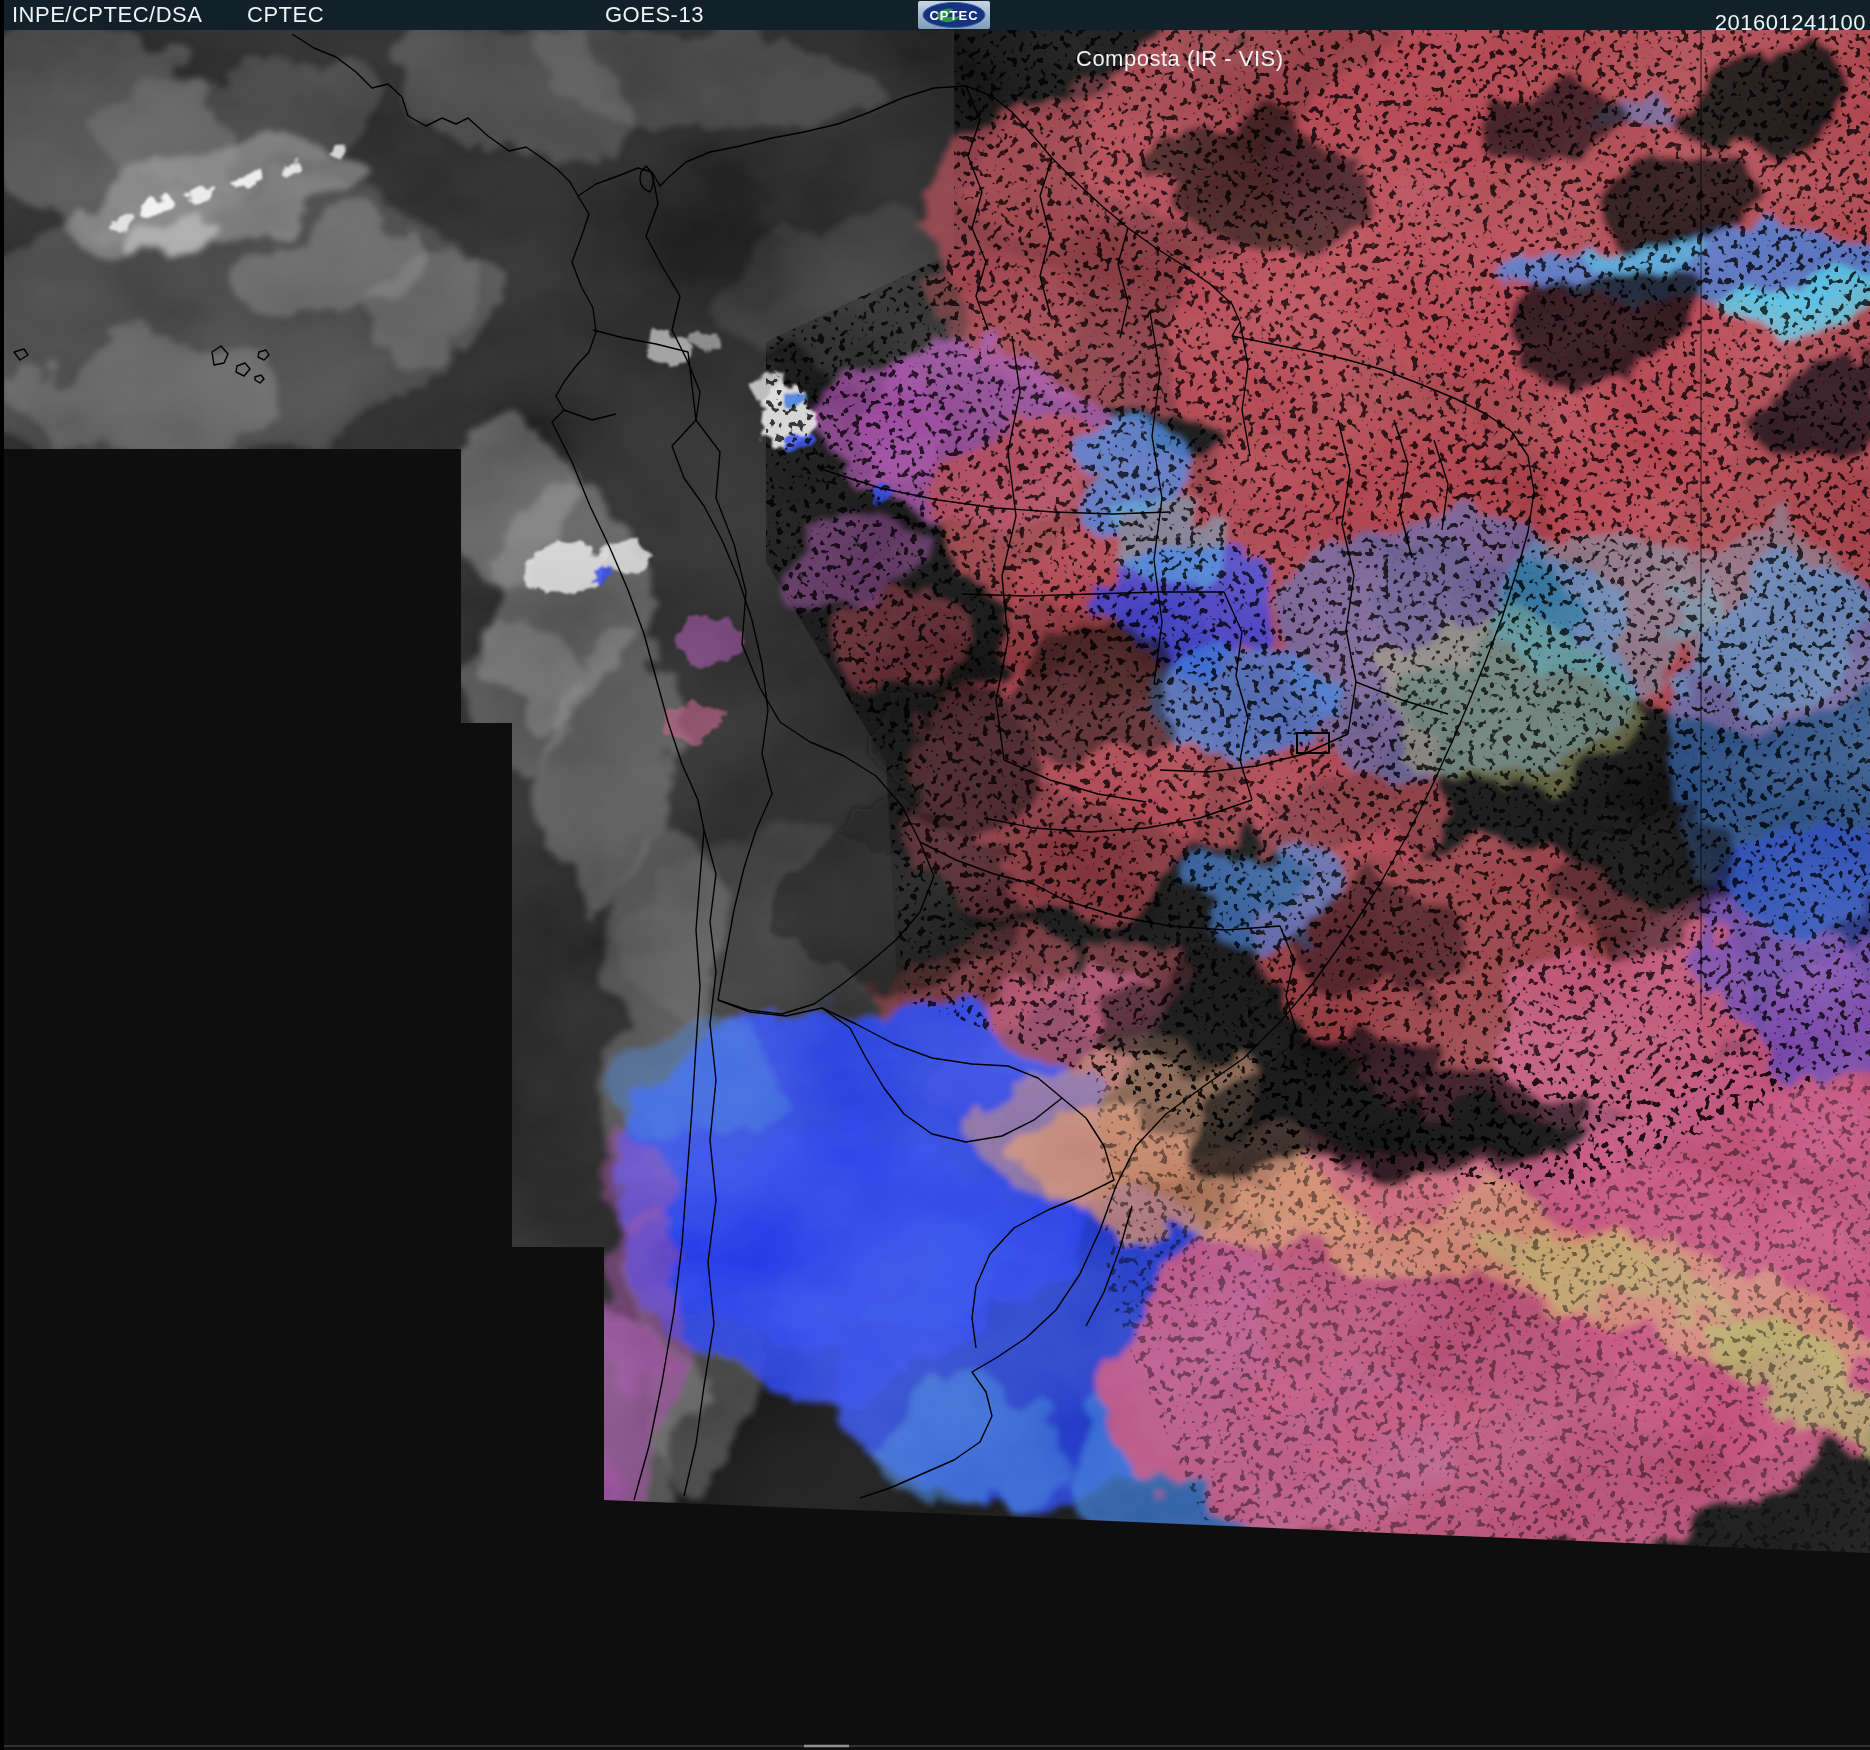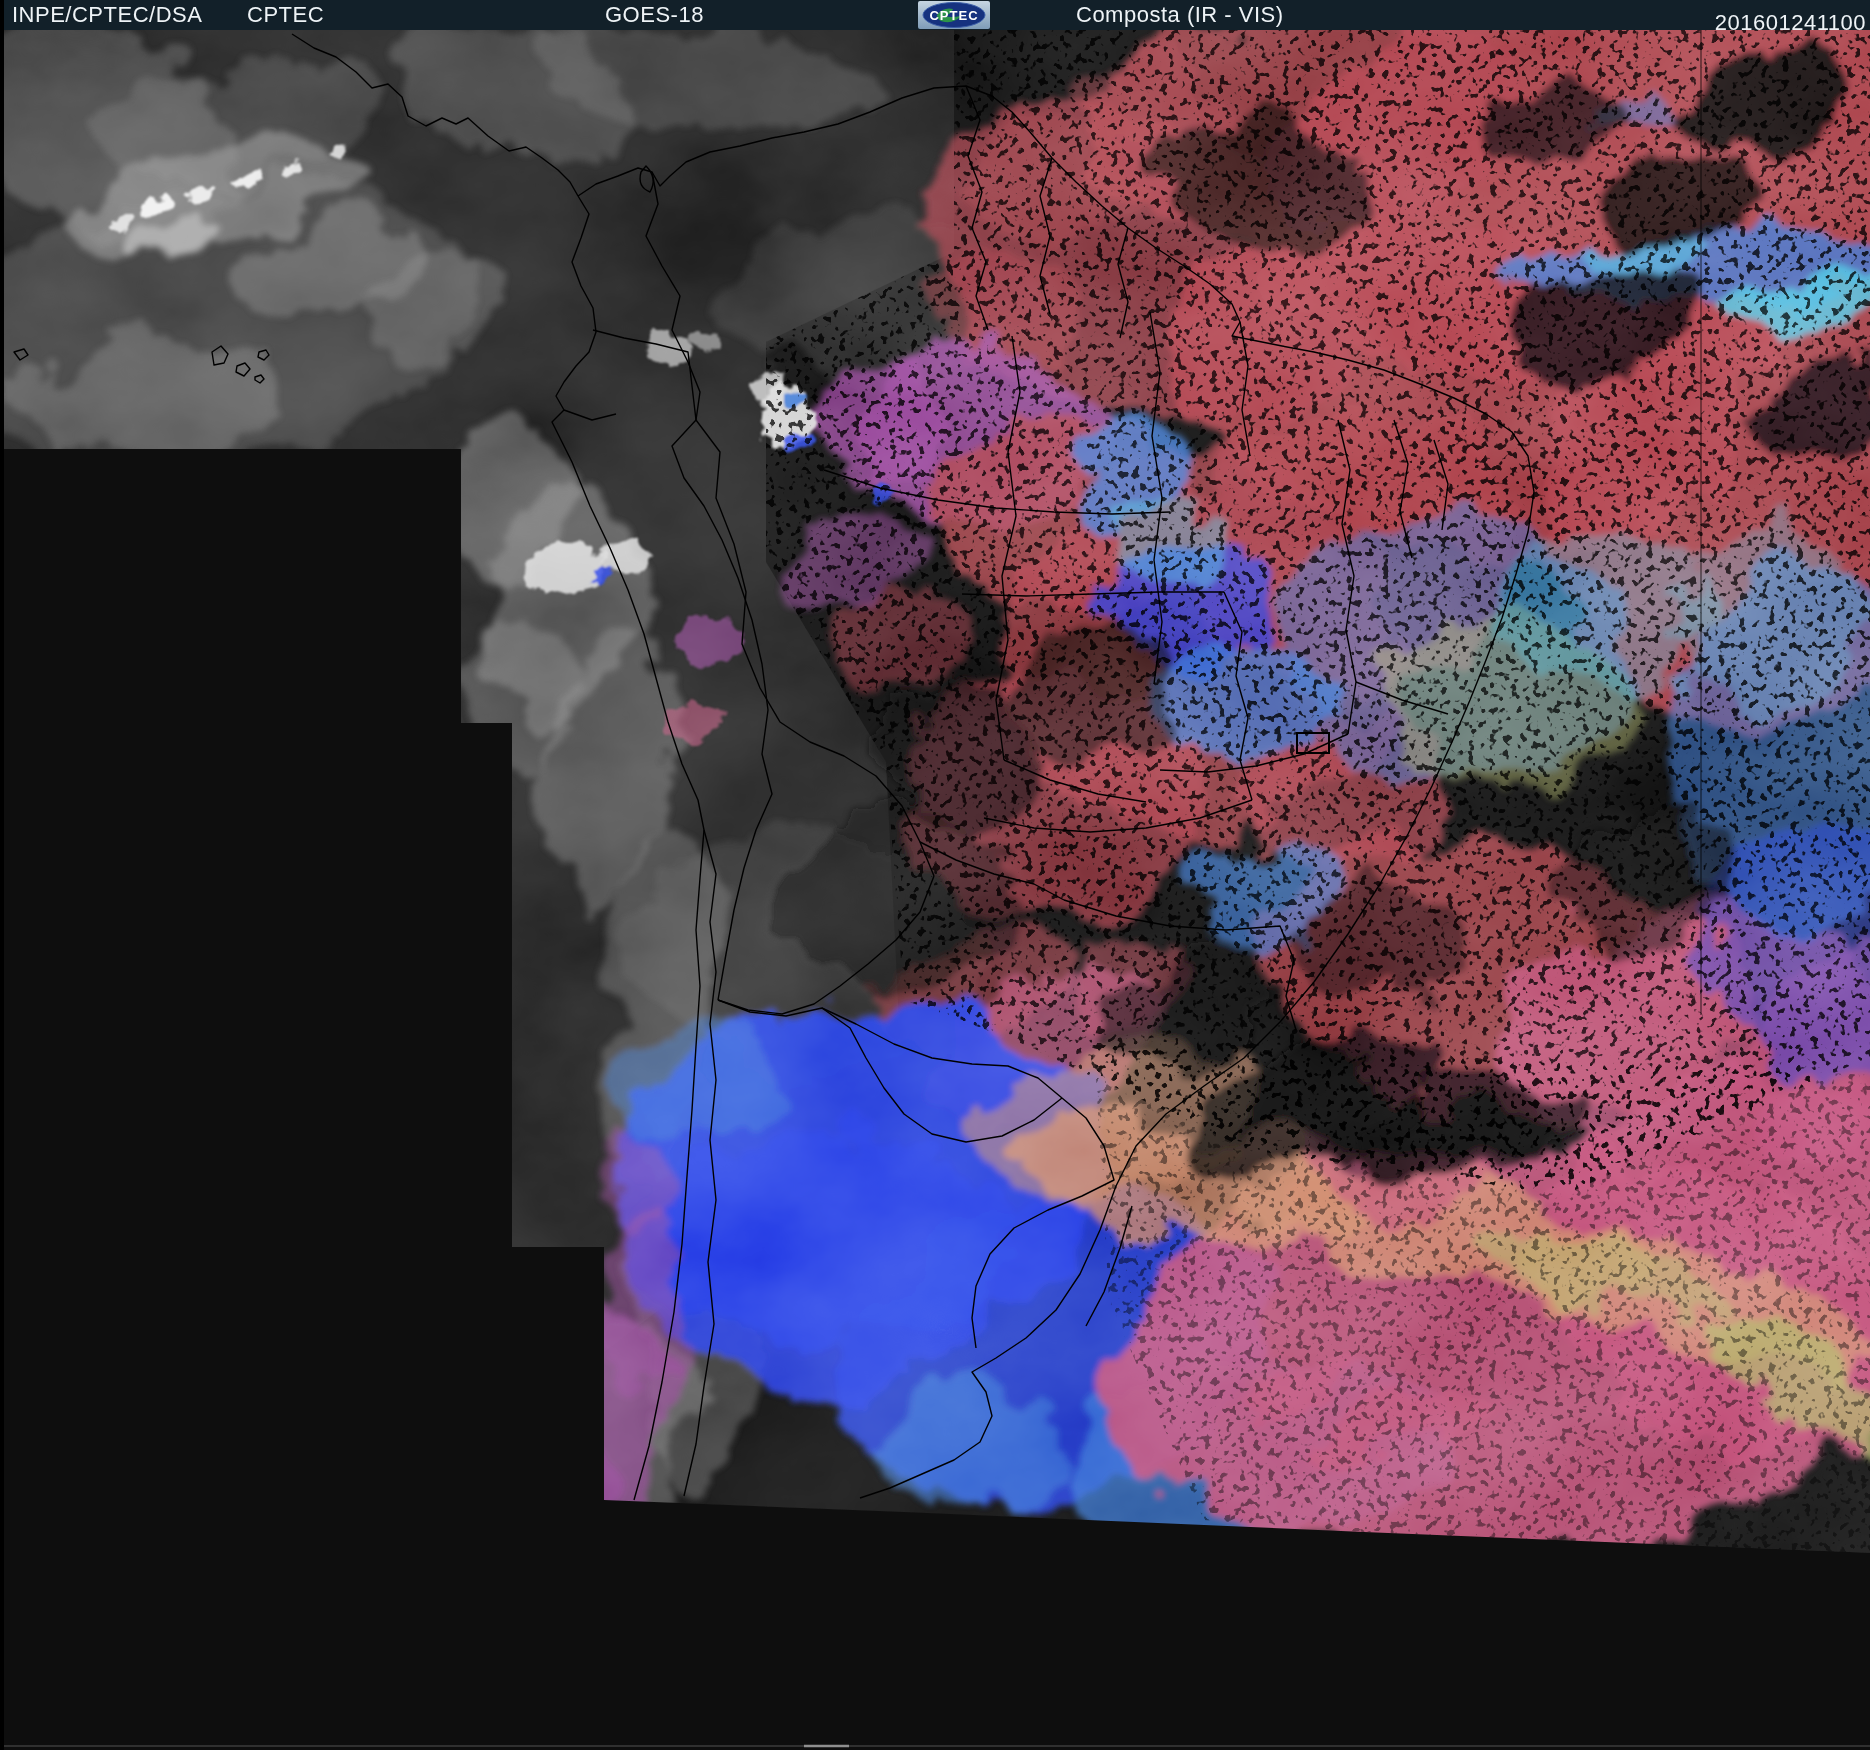--- a/index.html
+++ b/index.html
@@ -216,34 +216,34 @@
         </g>
     </g>
 
     <line x1="0" x2="1870" stroke-width="1.6" y1="1746" y2="1746" stroke="#3d3d3d"></line>
     <line x1="800" x2="845" stroke-width="2.4" y1="1746" y2="1746" stroke="#8f8f8f"></line>
   </svg>
 
   <div class="header" style="background: rgb(18, 32, 41);">
     <span class="h-item" style="left: 8px; color: rgb(238, 243, 246);">INPE/CPTEC/DSA</span>
     <span class="h-item" style="left: 243px; color: rgb(238, 243, 246);">CPTEC</span>
-    <span class="h-item" style="left: 601px; color: rgb(238, 243, 246);">GOES-18</span>
+    <span class="h-item" style="left: 601px; color: rgb(238, 243, 246);">GOES-13</span>
 
     <div class="logo" style="left:914px">
       <svg width="72" height="28" viewBox="0 0 72 28">
         <defs>
           <linearGradient id="lg" x1="0" y1="0" x2="0" y2="1">
             <stop offset="0" stop-color="#c6d5e2"></stop>
               <stop offset="1" stop-color="#7e9cb8"></stop>
           </linearGradient>
         </defs>
         <rect x="0" y="0" width="72" height="28" rx="2" fill="url(#lg)"></rect>
         <ellipse cx="36" cy="14" rx="31" ry="12.5" stroke="#3b5ea8" stroke-width="1" fill="#16327f"></ellipse>
         <path opacity="0.9" d="M19,14 q6,-8 16,-6 q-2,6 -10,7 q8,2 18,0 q-6,7 -16,6 q-8,-1 -8,-7 z" fill="#2f9e44"></path>
         <text x="36" y="19" text-anchor="middle" font-family="Liberation Sans, sans-serif" font-size="13" font-weight="bold" fill="#ffffff" letter-spacing="1">CPTEC</text>
       </svg>
     </div>
 
-    <span class="h-item" style="left: 1072px; color: rgb(238, 243, 246);">Composta (IR - VIS)</span>
+    <span class="h-item" style="left: 1072px; color: rgb(238, 243, 246); margin-top: 44px;">Composta (IR - VIS)</span>
     <span class="h-item ts" style="right: 8px; color: rgb(238, 243, 246);">201601241100</span>
   </div>
 
 </div>
 
 </body></html>

